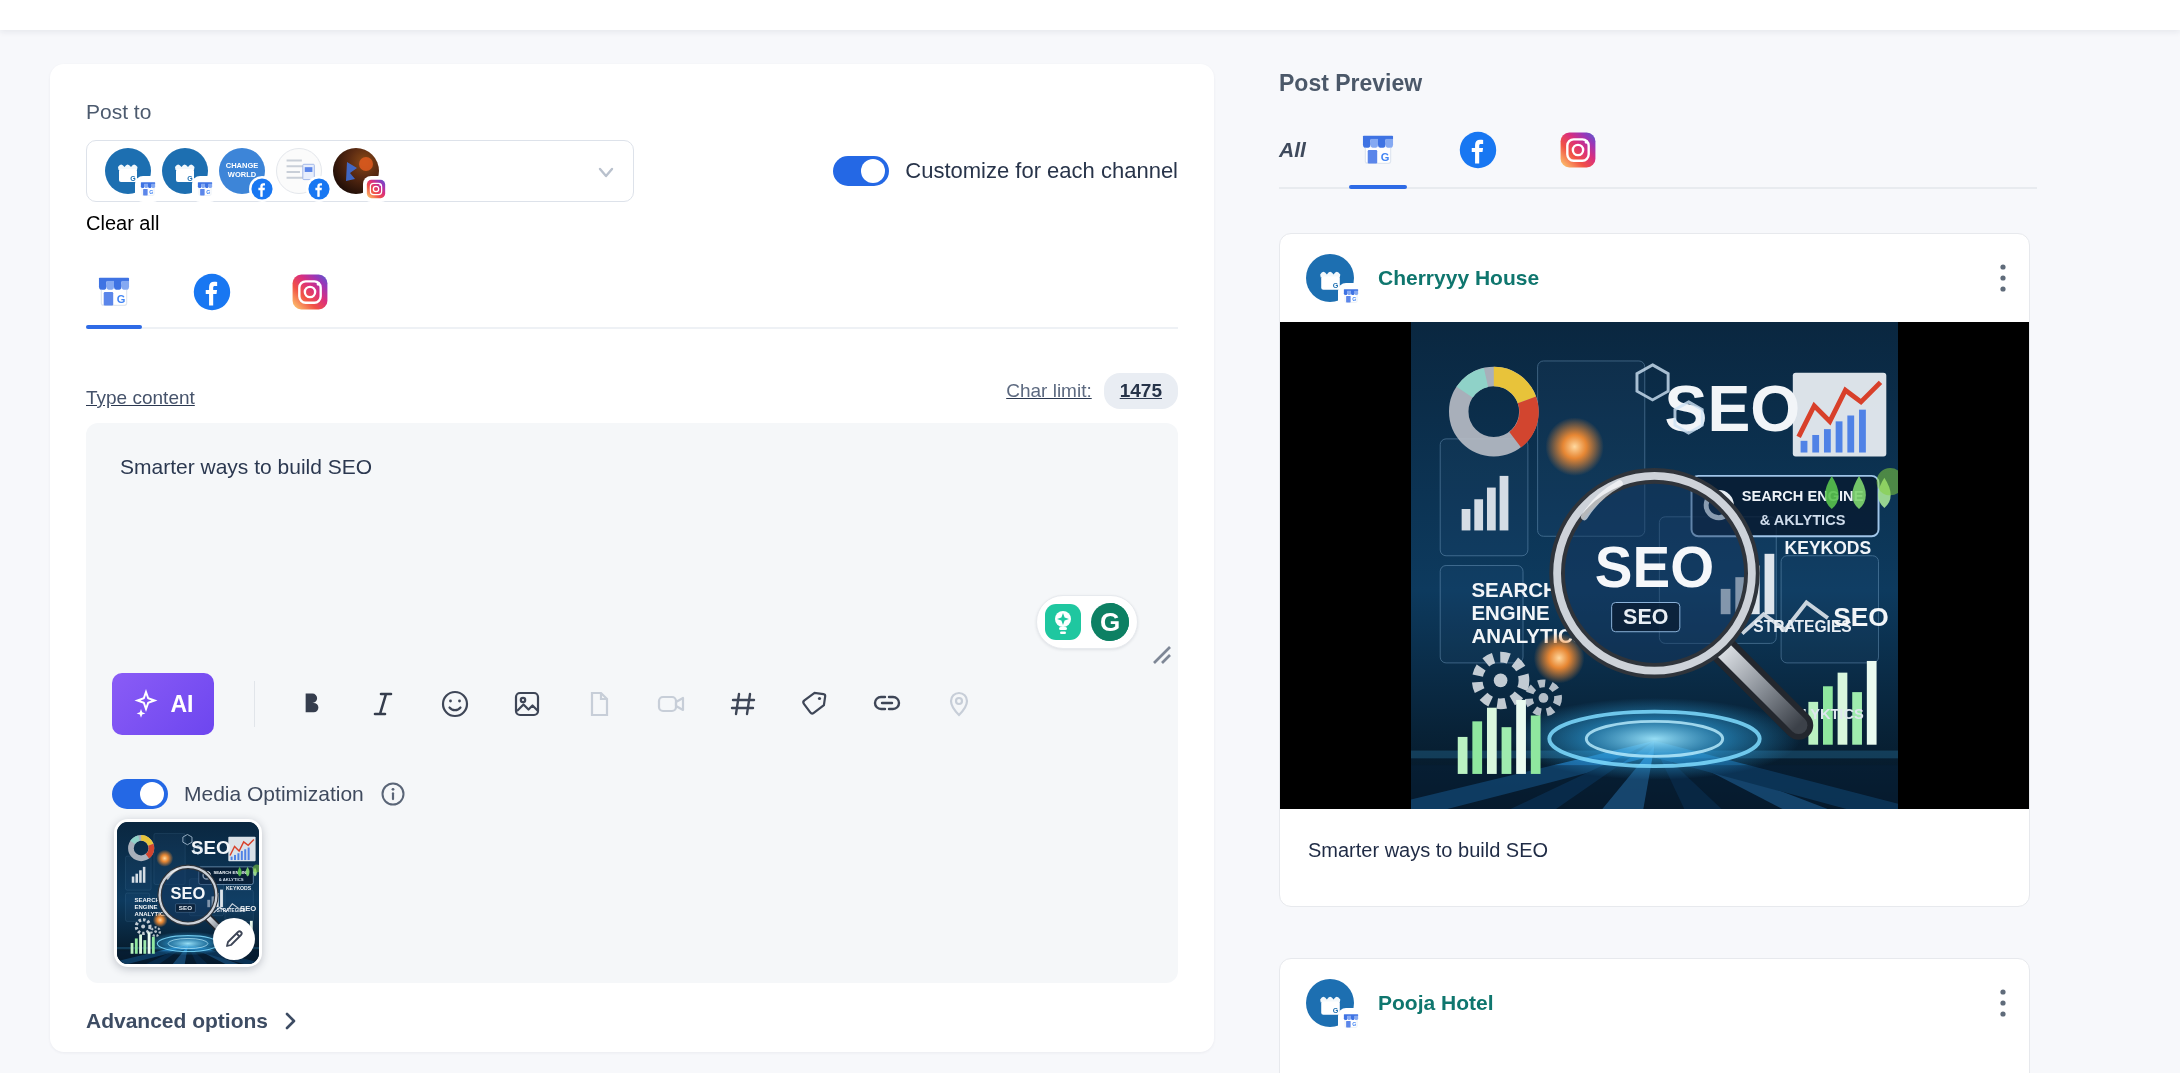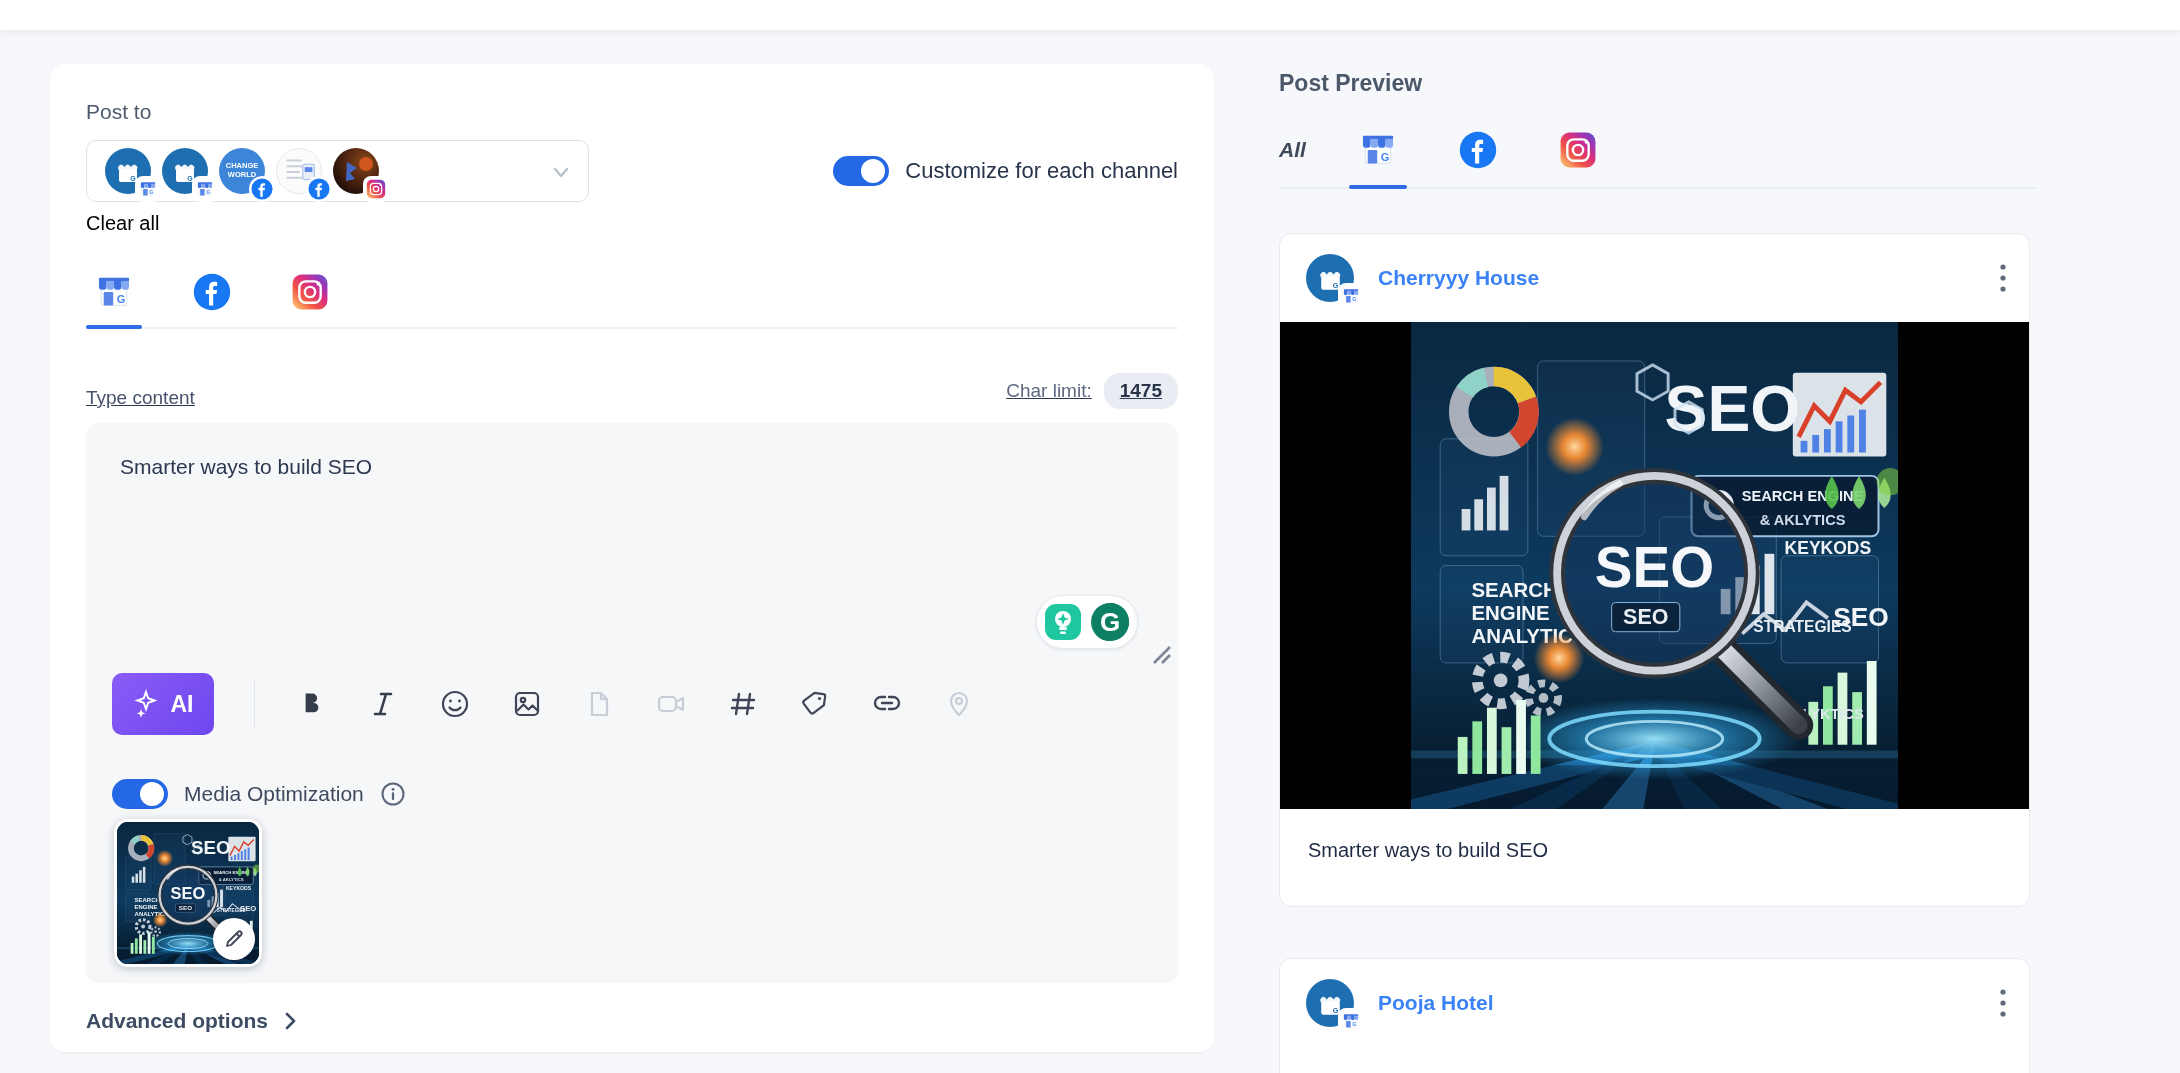--- a/index.html
+++ b/index.html
@@ -9,21 +9,21 @@
   .topbar { position:absolute; left:0; top:0; width:2180px; height:30px; background:#ffffff;
             box-shadow:0 2px 6px rgba(30,40,60,.08); z-index:5; }
 
   
   .composer-card { position:absolute; left:50px; top:64px; width:1164px; height:988px;
                    background:#fff; border-radius:14px; box-shadow:0 1px 3px rgba(30,40,60,.06);
                    padding:36px; }
   .post-to-label { font-size:21px; color:#4c5a6e; }
 
   .select-row { display:flex; align-items:center; justify-content:space-between; margin-top:16px; }
-  .account-select { width:503px; height:62px; border:1px solid #dde2ea; border-radius:10px;
+  .account-select { width:548px; height:62px; border:1px solid #dde2ea; border-radius:10px;
                     display:flex; align-items:center; padding:0 18px; position:relative; }
   .chips { display:flex; align-items:center; gap:11px; }
   .chip { position:relative; width:46px; height:46px; }
   .chip .face { width:46px; height:46px; border-radius:50%; overflow:hidden; display:flex;
                 align-items:center; justify-content:center; }
   .chip .badge { position:absolute; right:-8px; bottom:-6px; width:22px; height:22px; border-radius:6px;
                  background:#fff; box-shadow:0 0 0 2px #fff; display:flex; align-items:center; justify-content:center; }
   .badge.round { border-radius:50%; }
   .face.blue1 { background:#1d6fb1; }
   .face.blue2 { background:#3d85d8; color:#fff; font-weight:bold; font-size:7.5px; text-align:center; line-height:1.15; }
@@ -83,21 +83,21 @@
   .pv-tab.text { font-size:21px; font-weight:bold; color:#3f4a5c; width:auto;font-style:italic; }
   .pv-tab.active::after { content:""; position:absolute; left:50%; transform:translateX(-50%); bottom:-20px;
                           width:58px; height:4px; background:#2e6be6; border-radius:2px; }
 
   .preview-card { width:751px; background:#fff; border:1px solid #e7e9ed; border-radius:12px; margin-top:44px; overflow:hidden; }
   .pc-header { height:88px; display:flex; align-items:center; padding:0 26px; position:relative; }
   .avatar { position:relative; width:48px; height:48px; flex:0 0 auto; }
   .avatar .face { width:48px; height:48px; border-radius:50%; background:#1d6fb1; display:flex; align-items:center; justify-content:center; }
   .avatar .badge { position:absolute; right:-8px; bottom:-5px; width:22px; height:22px; border-radius:6px; background:#fff;
                    box-shadow:0 0 0 2px #fff; display:flex; align-items:center; justify-content:center; }
-  .pc-name { margin-left:24px; font-size:21px; font-weight:bold; color:#3b82f6; }
+  .pc-name { margin-left:24px; font-size:21px; font-weight:bold; color:#0f766e; }
   .pc-dots { position:absolute; right:22px; top:28px; cursor:pointer; }
   .pc-image { height:487px; background:#000; display:flex; align-items:center; justify-content:center; }
   .pc-image svg.art { width:487px; height:487px; display:block; }
   .pc-caption { padding:30px 28px 44px 28px; font-size:20px; color:#1f2b45; }
   .card2 { margin-top:51px; height:170px; }
 
   svg { display:block; }
   .hidden-defs { position:absolute; width:0; height:0; overflow:hidden; }
 </style>
 </head>

